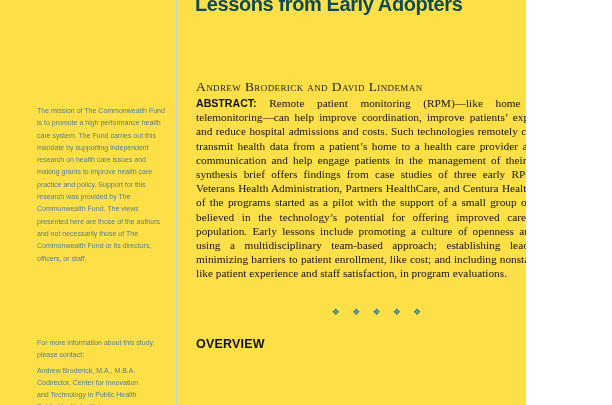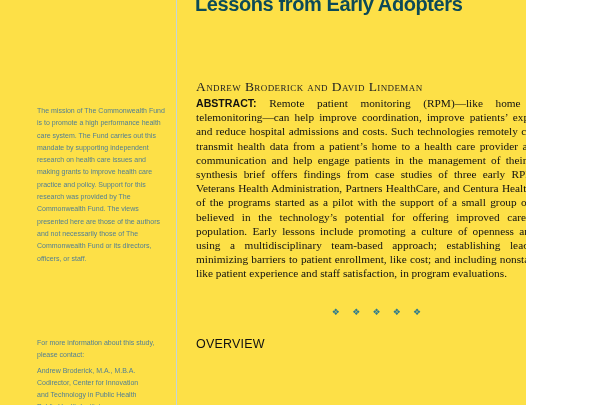--- a/index.html
+++ b/index.html
@@ -81,21 +81,21 @@
     text-align: center;
     font-size: 9px;
     letter-spacing: 5px;
     color: #2e7b8c;
   }
   .overview-heading {
     position: absolute;
     left: 196px;
     top: 337px;
     font-family: "Liberation Sans", sans-serif;
-    font-weight: normal;
+    font-weight: bold;
     font-size: 12.5px;
     letter-spacing: 0.2px;
     color: #111111;
   }
   .overview-text {
     position: absolute;
     left: 196px;
     top: 356px;
     width: 393px;
     font-family: "Liberation Serif", serif;

